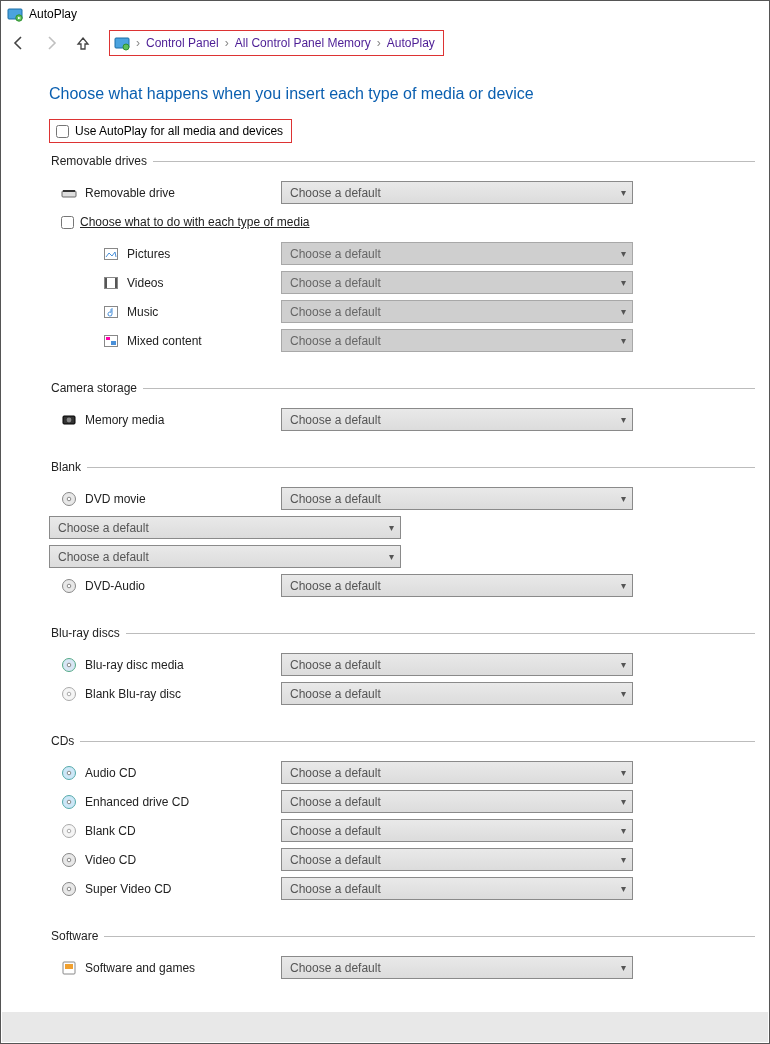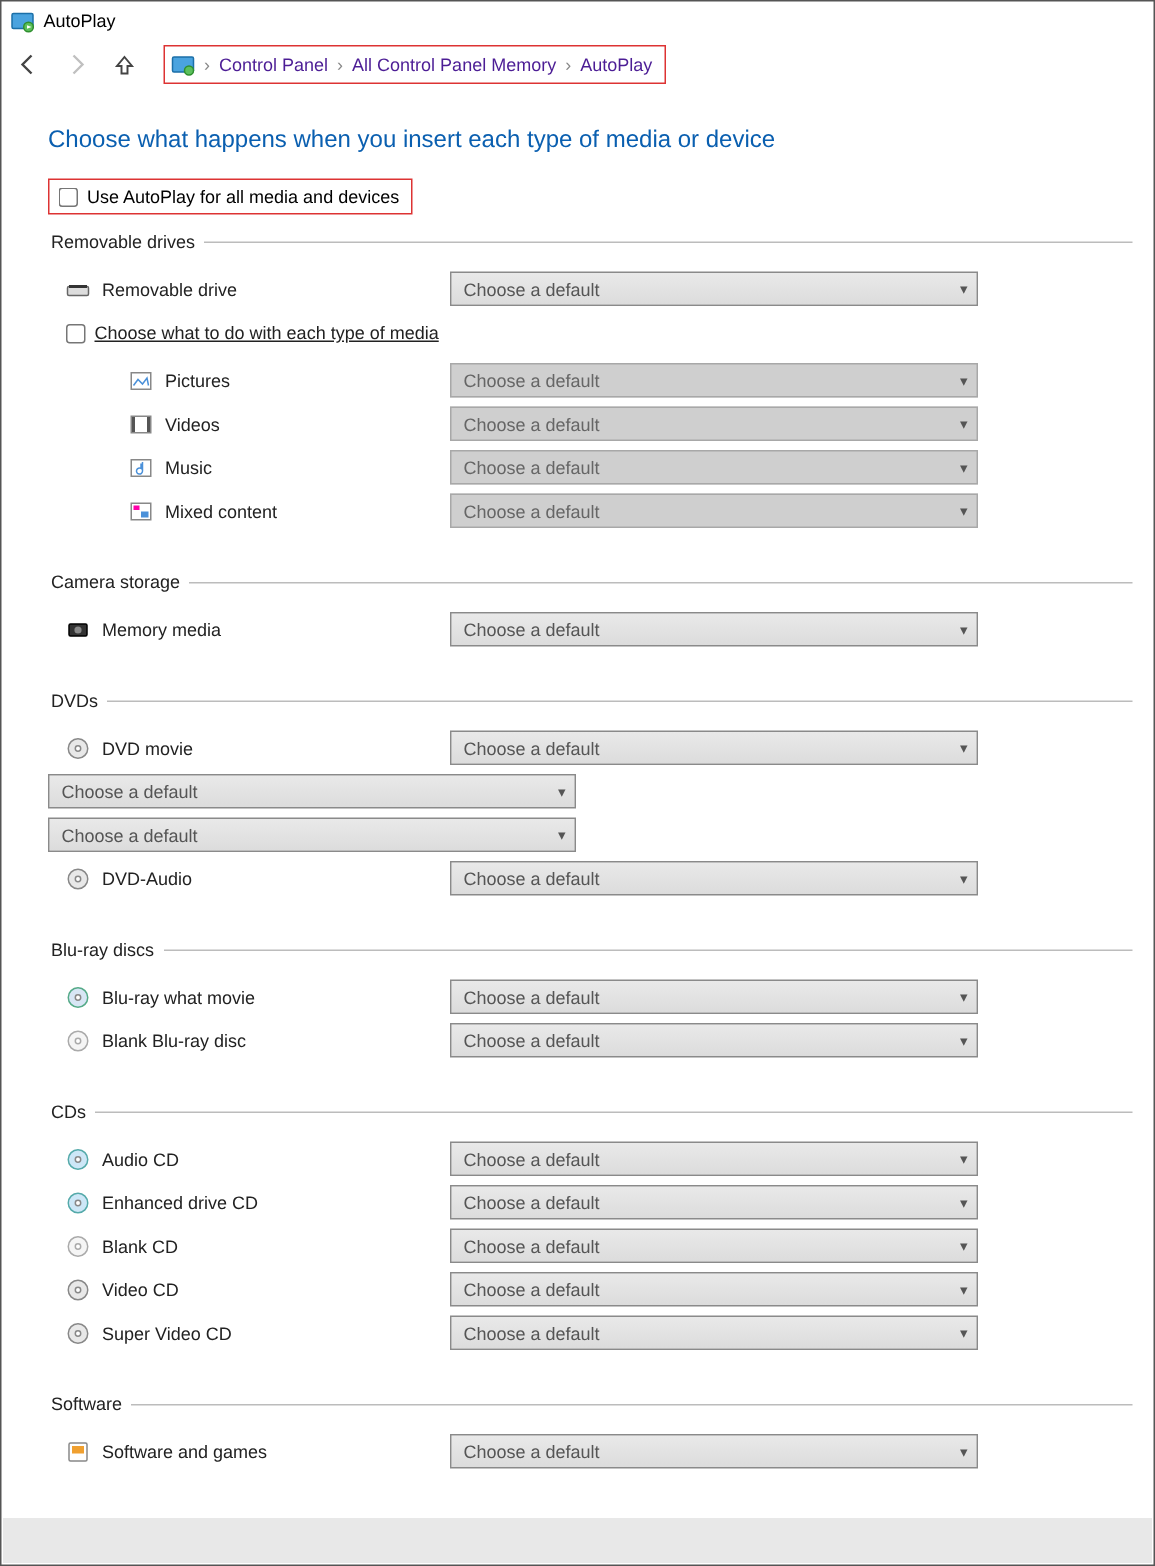--- a/index.html
+++ b/index.html
@@ -7,27 +7,27 @@
   body { width:770px; height:1044px; background:#fff; border:1px solid #555; position:relative; overflow:hidden;}
   .titlebar { height:26px; display:flex; align-items:center; padding:0 6px; font-size:12px; color:#000; }
   .titlebar .ticon { width:16px; height:16px; margin-right:6px; display:flex; align-items:center; justify-content:center;}
   .navbar { height:32px; display:flex; align-items:center; padding:0 10px; gap:16px; font-size:12px;}
   .nav-btn { width:16px; height:16px; display:flex; align-items:center; justify-content:center; color:#555;}
   .nav-btn.disabled{color:#c0c0c0;}
   .breadcrumbs { display:flex; align-items:center; border:1.5px solid #d33; padding:2px 8px 2px 4px; height:26px; gap:6px; margin-left:2px;}
   .bc-icon{width:16px;height:16px;display:flex;align-items:center;justify-content:center;}
   .bc-sep{color:#888;}
   .crumb{color:#4c1d95;cursor:default;}
-  .content{padding:20px 14px 0 31px;}
+  .content{padding:20px 14px 0 48px;}
   .heading{color:#0a5fb0; font-size:16px; font-weight:400; margin:6px 0 16px;}
   .use-row{display:inline-flex;align-items:flex-end;border:1.5px solid #d33;padding:4px 8px 4px 4px;font-size:12px;margin-bottom:11px;}
   .use-row input{margin:0 6px 0 2px;}
   fieldset.section{border:none;border-top:1px solid #bcbcbc;margin:0 0 26px 0;padding:10px 0 0 0;}
   fieldset.section legend{font-size:12px;color:#222;padding-right:6px;}
-  .row{display:flex;align-items:center;height:29px;gap:36px;}
+  .row{display:flex;align-items:center;height:29px;}
   .row .lcol{width:232px;display:flex;align-items:center;padding-left:12px;font-size:12px;color:#222;}
   .row .lcol .ricon{width:16px;height:16px;margin-right:8px;display:flex;align-items:center;justify-content:center;}
   .row.sub .lcol{padding-left:54px;}
   .combo{flex:0 0 352px;height:23px;border:1px solid #8a8a8a;background:linear-gradient(#e9e9e9,#dcdcdc);font-size:12px;color:#555;display:flex;align-items:center;justify-content:space-between;padding:0 6px 0 8px;}
   .combo.disabled{background:#cfcfcf;border-color:#a8a8a8;color:#666;}
   .combo .chev{color:#555;font-size:10px;}
   .chkrow{display:flex;align-items:center;padding:8px 0 10px 12px;font-size:12px;color:#222;text-decoration:underline;}
   .chkrow input{margin:0 6px 0 0;}
   .bottom-strip{position:absolute;left:1px;right:1px;bottom:1px;height:30px;background:#e8e8e8;}
 </style>
@@ -186,21 +186,21 @@
         </div>
       <div class="combo">
           <span>Choose a default</span>
           <span class="chev">▾</span>
         </div>
     </div>
   </fieldset>
 
   
   <fieldset class="section">
-    <legend>DVDs</legend>
+    <legend>Blank</legend>
     <div class="row">
         <div class="lcol">
           <span class="ricon">
             <svg width="16" height="16">
               <circle cx="8" cy="8" r="6.5" fill="#e8e8e8" stroke="#888"></circle>
               <circle cx="8" cy="8" r="1.8" fill="#fff" stroke="#888"></circle>
             </svg>
           </span>
           <span>DVD movie</span>
         </div>
@@ -242,21 +242,21 @@
   <fieldset class="section">
     <legend>Blu-ray discs</legend>
     <div class="row">
         <div class="lcol">
           <span class="ricon">
             <svg width="16" height="16">
               <circle cx="8" cy="8" r="6.5" fill="#d8e6f5" stroke="#5a8"></circle>
               <circle cx="8" cy="8" r="1.8" fill="#fff" stroke="#888"></circle>
             </svg>
           </span>
-          <span>Blu-ray what movie</span>
+          <span>Blu-ray disc media</span>
         </div>
         <div class="combo">
           <span>Choose a default</span>
           <span class="chev">▾</span>
         </div>
       </div>
     <div class="row">
         <div class="lcol">
           <span class="ricon">
             <svg width="16" height="16">

